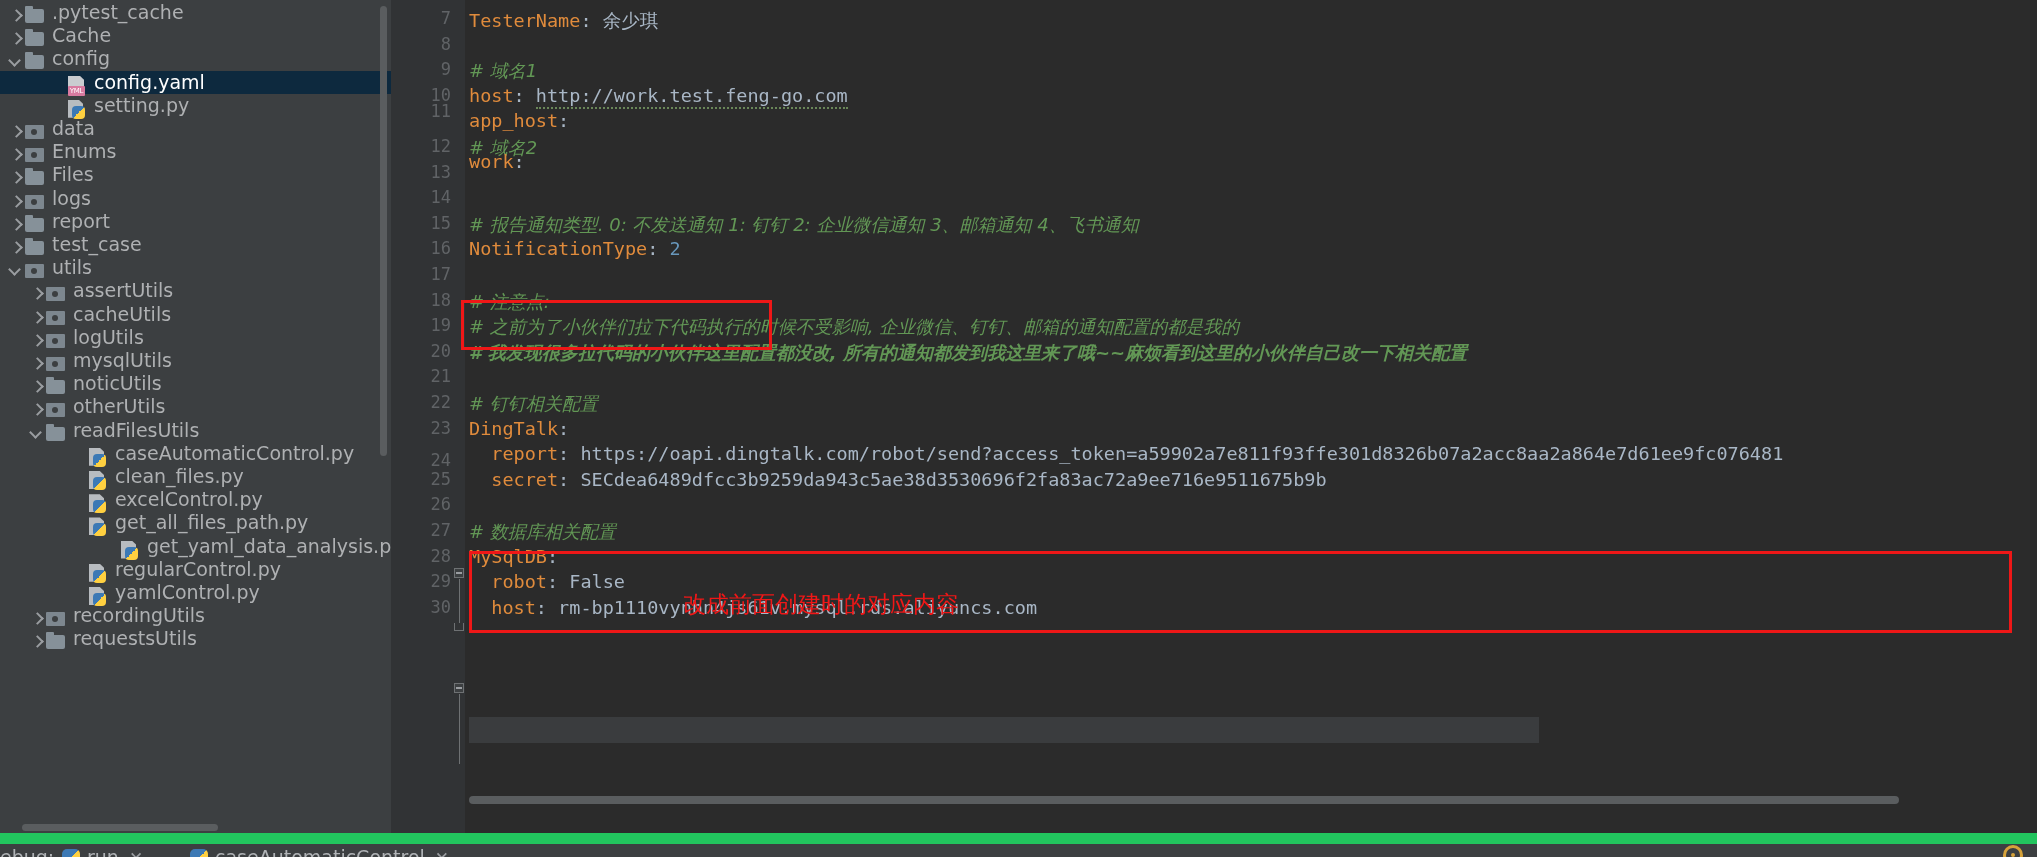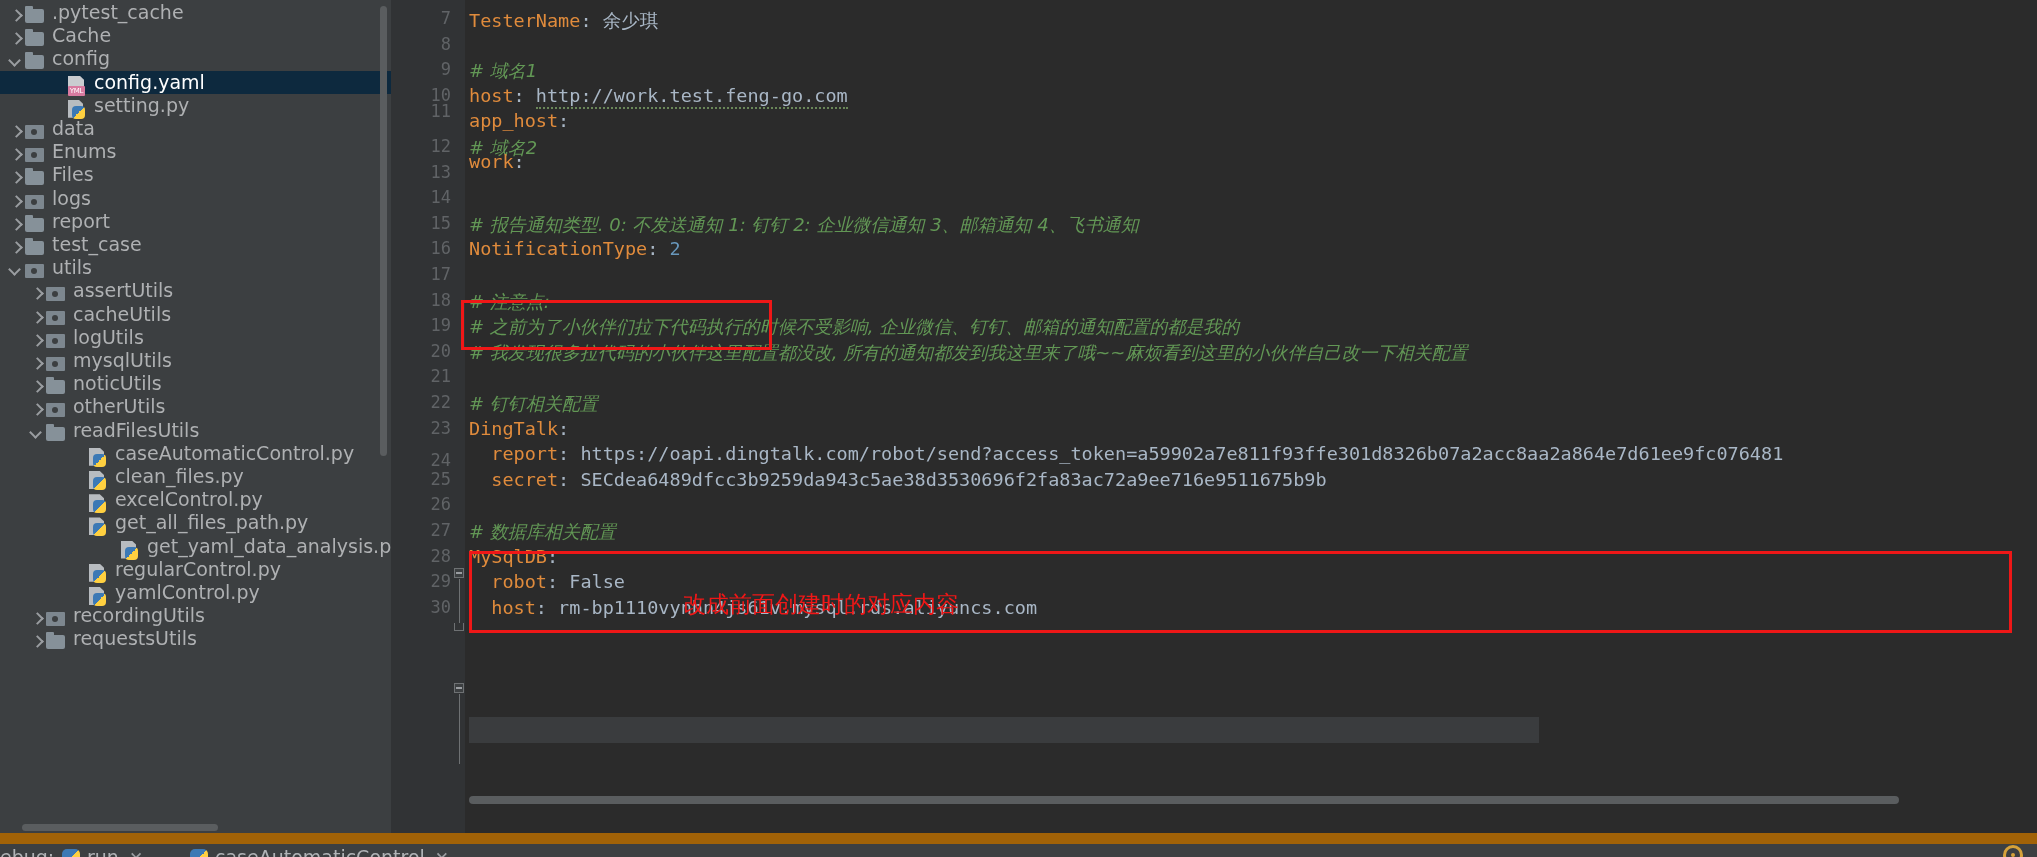--- a/index.html
+++ b/index.html
@@ -1,21 +1,21 @@
 <!DOCTYPE html>
 <html><head>
 <meta charset="utf-8">
 <style>
   html,body{margin:0;padding:0;background:#3c3f41;}
   body{
     width:2037px;height:857px;overflow:hidden;
     font-family:"DejaVu Sans", sans-serif;
     -webkit-font-smoothing:antialiased;
   }
-  .app{position:relative;width:2037px;height:857px;background:#a16207;}
+  .app{position:relative;width:2037px;height:857px;background:#22c55e;}
 
   
   .tree{
     position:absolute;left:0;top:0;width:391px;height:833px;
     background:#3c3f41;overflow:hidden;
   }
   .tree-row{
     position:relative;height:30px;line-height:30px;
     white-space:nowrap;font-size:19px;color:#afb1b3;
     padding-left:0;
@@ -256,21 +256,21 @@
         <div class="cl" style="top: 212.8px;"><span class="cm"># 报告通知类型. 0: 不发送通知 1: 钉钉 2: 企业微信通知 3、邮箱通知 4、飞书通知</span></div>
         <div class="ln" style="top: 238.4px;">16</div>
         <div class="cl" style="top: 238.4px;"><span class="kk">NotificationType</span><span class="punct">: </span><span class="num">2</span></div>
         <div class="ln" style="top: 264px;">17</div>
         <div class="cl" style="top: 264px;"></div>
         <div class="ln" style="top: 289.6px;">18</div>
         <div class="cl" style="top: 289.6px;"><span class="cm"># 注意点:</span></div>
         <div class="ln" style="top: 315.2px;">19</div>
         <div class="cl" style="top: 315.2px;"><span class="cm"># 之前为了小伙伴们拉下代码执行的时候不受影响, 企业微信、钉钉、邮箱的通知配置的都是我的</span></div>
         <div class="ln" style="top: 340.8px;">20</div>
-        <div class="cl" style="top: 340.8px;"><span class="cm"># 我发现很多拉代码的小伙伴这里配置都没改, 所有的通知都发到我这里来了哦~~麻烦看到这里的小伙伴自己改一下相关配置</span></div>
+        <div class="cl" style="top: 340.8px; font-weight: bold;"><span class="cm"># 我发现很多拉代码的小伙伴这里配置都没改, 所有的通知都发到我这里来了哦~~麻烦看到这里的小伙伴自己改一下相关配置</span></div>
         <div class="ln" style="top: 366.4px;">21</div>
         <div class="cl" style="top: 366.4px;"></div>
         <div class="ln" style="top: 392px;">22</div>
         <div class="cl" style="top: 392px;"><span class="cm"># 钉钉相关配置</span></div>
         <div class="ln" style="top: 417.6px;">23</div>
         <div class="cl" style="top: 417.6px;"><span class="kk">DingTalk</span><span class="punct">:</span></div>
         <div class="ln" style="top: 450px;">24</div>
         <div class="cl" style="top: 443.2px;"><span class="kk">  report</span><span class="punct">: </span><span class="s">https://oapi.dingtalk.com/robot/send?access_token=a59902a7e811f93ffe301d8326b07a2acc8aa2a864e7d61ee9fc076481</span></div>
         <div class="ln" style="top: 468.8px;">25</div>
         <div class="cl" style="top: 468.8px;"><span class="kk">  secret</span><span class="punct">: </span><span class="s">SECdea6489dfcc3b9259da943c5ae38d3530696f2fa83ac72a9ee716e9511675b9b</span></div>

